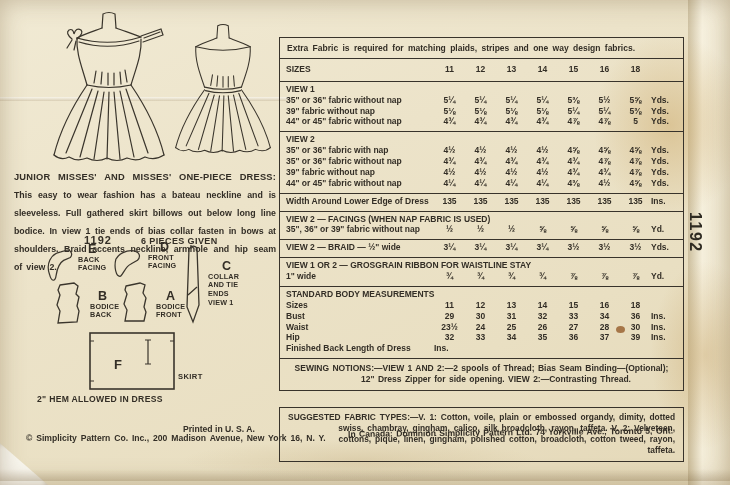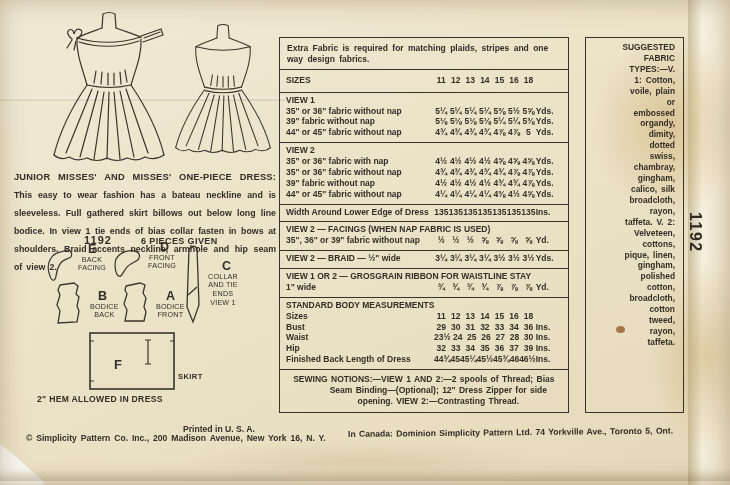--- a/index.html
+++ b/index.html
@@ -28,28 +28,28 @@
   .headline{position:absolute;left:14px;top:166px;width:262px;}
   .headline h1{margin:0;font-size:9.3px;line-height:1.25;letter-spacing:.2px;word-spacing:1.5px;display:inline;}
   .headline p{margin:0;display:inline;font-size:8.8px;font-weight:bold;line-height:1.32;
     word-spacing:1.6px;}
   .headline .wrap{text-align:justify;}
   .pattern-num{position:absolute;left:84px;top:234px;font-size:11px;font-weight:bold;letter-spacing:1px;}
   .pieces-given{position:absolute;left:141px;top:236px;font-size:9px;font-weight:bold;letter-spacing:.4px;}
   .pshape{position:absolute;}
   .plab{position:absolute;font-weight:bold;}
   .pletter{font-size:12.5px;line-height:1;font-weight:bold;}
-  .ptext{font-size:7.2px;line-height:1.22;white-space:pre-line;font-weight:normal;letter-spacing:.2px;text-align:center;}
+  .ptext{font-size:7.2px;line-height:1.22;white-space:pre-line;font-weight:bold;letter-spacing:.2px;}
   .f-letter{position:absolute;left:114px;top:357px;font-size:13px;font-weight:bold;}
   .skirt-label{position:absolute;left:178px;top:372px;font-size:7.6px;font-weight:bold;letter-spacing:.4px;}
   .hem-note{position:absolute;left:37px;top:394px;font-size:8.6px;font-weight:bold;letter-spacing:.3px;}
   .printed{position:absolute;left:183px;top:404px;font-size:8.6px;font-weight:bold;margin-top:20px;}
 
   
-  .right-col{position:absolute;left:279px;top:37px;width:405px;display:flex;flex-direction:row;gap:16px;z-index:2;}
+  .right-col{position:absolute;left:279px;top:37px;width:405px;display:flex;flex-direction:column;gap:16px;z-index:2;}
   .ptable{border:1.6px solid #38332b;font-size:8.5px;font-weight:bold;line-height:1.28;}
   .t-note{padding:5px 7px 4px 7px;border-bottom:1.6px solid #38332b;word-spacing:2px;}
   .t-row{display:flex;align-items:center;padding:0 6px;}
   .t-sizes{padding:5px 6px 6px 6px;}
   .t-label{flex:0 0 148px;}
   .t-vals{flex:1;display:flex;}
   .t-val{flex:1;text-align:center;}
   .t-unit{flex:0 0 26px;text-align:left;}
   .t-sec{padding:2px 0 4px 0;border-top:1.6px solid #38332b;}
   .t-head{padding:0 6px;}
@@ -393,29 +393,20 @@
                 <div class="t-val">34</div>
                 <div class="t-val">35</div>
                 <div class="t-val">36</div>
                 <div class="t-val">37</div>
                 <div class="t-val">39</div>
               </div>
               <div class="t-unit">Ins.</div>
             </div>
             <div class="t-row">
               <div class="t-label">Finished Back Length of Dress</div>
-              <div class="t-vals">
-                <div class="t-val">44¾</div>
-                <div class="t-val">45</div>
-                <div class="t-val">45¼</div>
-                <div class="t-val">45½</div>
-                <div class="t-val">45¾</div>
-                <div class="t-val">46</div>
-                <div class="t-val">46½</div>
-              </div>
               <div class="t-unit">Ins.</div>
             </div>
           </div>
         </div>
       <p class="t-notions">SEWING NOTIONS:—VIEW 1 AND 2:—2 spools of Thread; Bias Seam Binding—(Optional); 12" Dress Zipper for side opening. VIEW 2:—Contrasting Thread.</p>
     </div>
     <div class="fabrics-box">SUGGESTED FABRIC TYPES:—V. 1: Cotton, voile, plain or embossed organdy, dimity, dotted swiss, chambray, gingham, calico, silk broadcloth, rayon, taffeta. V. 2: Velveteen, cottons, pique, linen, gingham, polished cotton, broadcloth, cotton tweed, rayon, taffeta.</div>
   </div>
 
   <div class="edge-num">1192</div>

